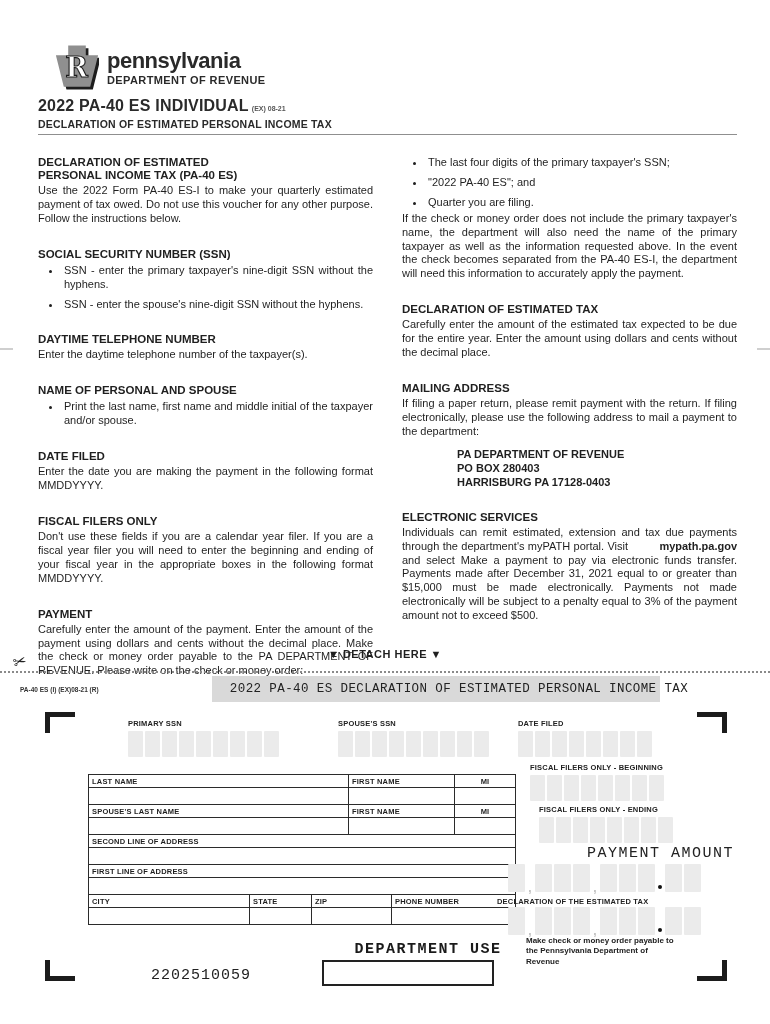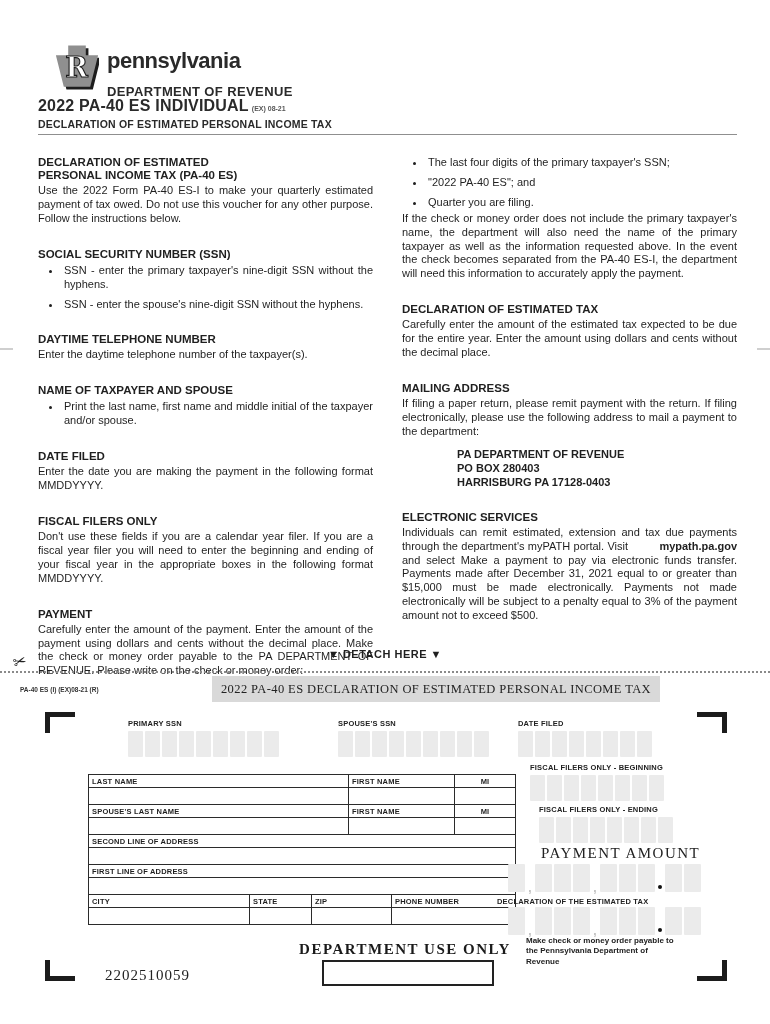--- a/index.html
+++ b/index.html
@@ -3,21 +3,21 @@
 <meta charset="utf-8">
 <style>
   * { margin:0; padding:0; box-sizing:border-box; }
   html,body { width:770px; height:1024px; background:#ffffff; overflow:hidden; }
   body { font-family:"Liberation Sans", sans-serif; color:#1f1f1f; position:relative; }
 
   
   .logo-row { position:absolute; left:55px; top:44px; display:flex; align-items:flex-start; gap:8px; }
   .brand-text { padding-top:6px; }
   .brand { font-size:22px; font-weight:bold; letter-spacing:-0.5px; color:#2a2a2a; line-height:1; }
-  .brand-sub { font-size:13px; font-weight:bold; letter-spacing:0.4px; color:#2a2a2a; margin-top:12px; }
+  .brand-sub { font-size:11px; font-weight:bold; letter-spacing:0.4px; color:#2a2a2a; margin-top:2px; }
   .title-block { position:absolute; left:38px; top:97px; }
   .form-title { font-size:16px; font-weight:bold; color:#2a2a2a; letter-spacing:0.2px; display:inline; }
   .form-title-suffix { font-size:7px; font-weight:bold; color:#555; margin-left:3px; }
   .form-subtitle { font-size:10.5px; font-weight:bold; color:#2a2a2a; margin-top:3px; letter-spacing:0.2px; }
   .header-rule { position:absolute; left:38px; right:33px; top:134px; border-top:1px solid #8f8f8f; }
 
   
   .instructions { position:absolute; left:38px; top:150px; width:699px; display:flex; gap:29px; }
   .col { flex:1; font-size:11px; line-height:13.9px; text-align:justify; }
   .ih { font-size:11.5px; font-weight:bold; text-align:left; margin-top:22px; margin-bottom:2px; line-height:13px; }
@@ -59,21 +59,21 @@
 
   
   .ntable { position:absolute; left:88px; top:774px; width:428px; border:1px solid #2b2b2b; background:#fff; }
   .frow { display:flex; border-top:1px solid #2b2b2b; }
   .frow:first-child { border-top:0; }
   .cell { border-left:1px solid #2b2b2b; }
   .cell:first-child { border-left:0; }
   .cl { height:13px; border-bottom:1px solid #2b2b2b; font-size:7.5px; font-weight:bold; padding:2px 0 0 3px; letter-spacing:0.2px; white-space:nowrap; overflow:hidden; }
   .cw { height:16px; }
 
-  .ocr { font-family:Liberation Serif, serif; }
+  .ocr { font-family:Liberation Mono, monospace;padding-left:46px; }
   .payment-title { position:absolute; left:541px; top:845px; font-size:15px; letter-spacing:1.5px; color:#222; }
   .dept-use { position:absolute; left:285px; top:941px; width:240px; text-align:center; font-size:15px; font-weight:bold; letter-spacing:1.5px; color:#1a1a1a; }
   .dept-box { position:absolute; left:322px; top:960px; width:172px; height:26px; border:2px solid #222; background:#fff; }
   .scanline { position:absolute; left:105px; top:967px; font-size:15px; letter-spacing:1px; color:#222; }
   .check-note { position:absolute; left:526px; top:936px; width:150px; font-size:8px; font-weight:bold; line-height:1.3; text-align:left; color:#222; }
 </style>
 </head>
 <body>
 
 <div class="logo-row">
@@ -106,21 +106,21 @@
 
     <div class="ih">SOCIAL SECURITY NUMBER (SSN)</div>
     <ul>
       <li>SSN - enter the primary taxpayer's nine-digit SSN without the hyphens.</li>
       <li>SSN - enter the spouse's nine-digit SSN without the hyphens.</li>
     </ul>
 
     <div class="ih">DAYTIME TELEPHONE NUMBER</div>
     <p>Enter the daytime telephone number of the taxpayer(s).</p>
 
-    <div class="ih">NAME OF TAXPAYER AND SPOUSE</div>
+    <div class="ih">NAME OF PERSONAL AND SPOUSE</div>
     <ul>
       <li>Print the last name, first name and middle initial of the taxpayer and/or spouse.</li>
     </ul>
 
     <div class="ih">DATE FILED</div>
     <p>Enter the date you are making the payment in the following format MMDDYYYY.</p>
 
     <div class="ih">FISCAL FILERS ONLY</div>
     <p>Don't use these fields if you are a calendar year filer.  If you are a fiscal year filer you will need to enter the beginning and ending of your fiscal year in the appropriate boxes in the following format MMDDYYYY.</p>
 

